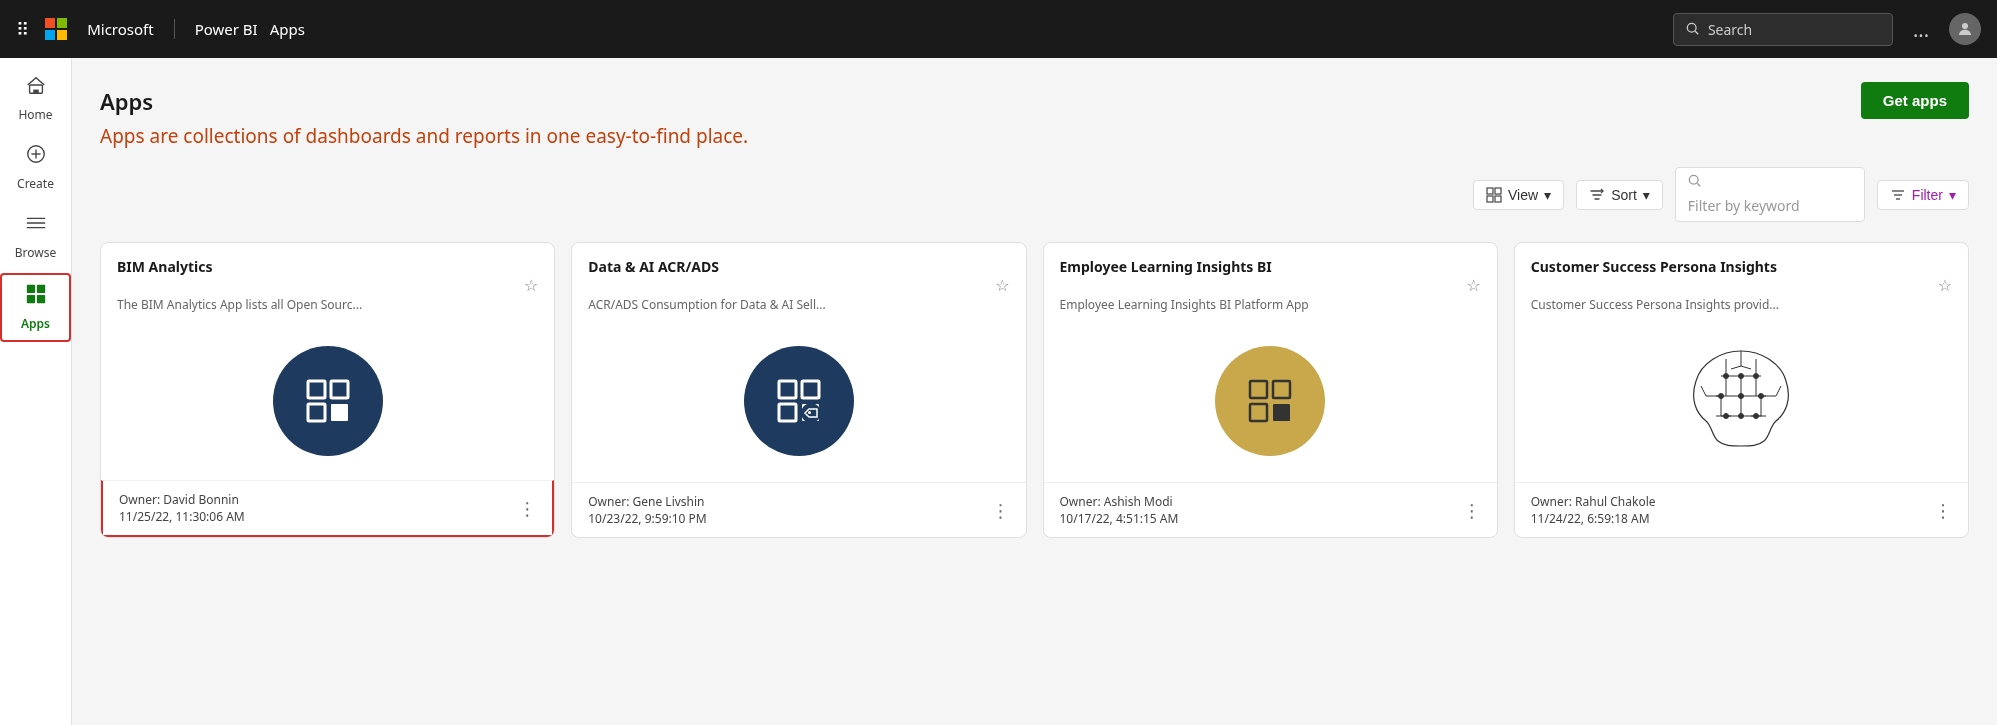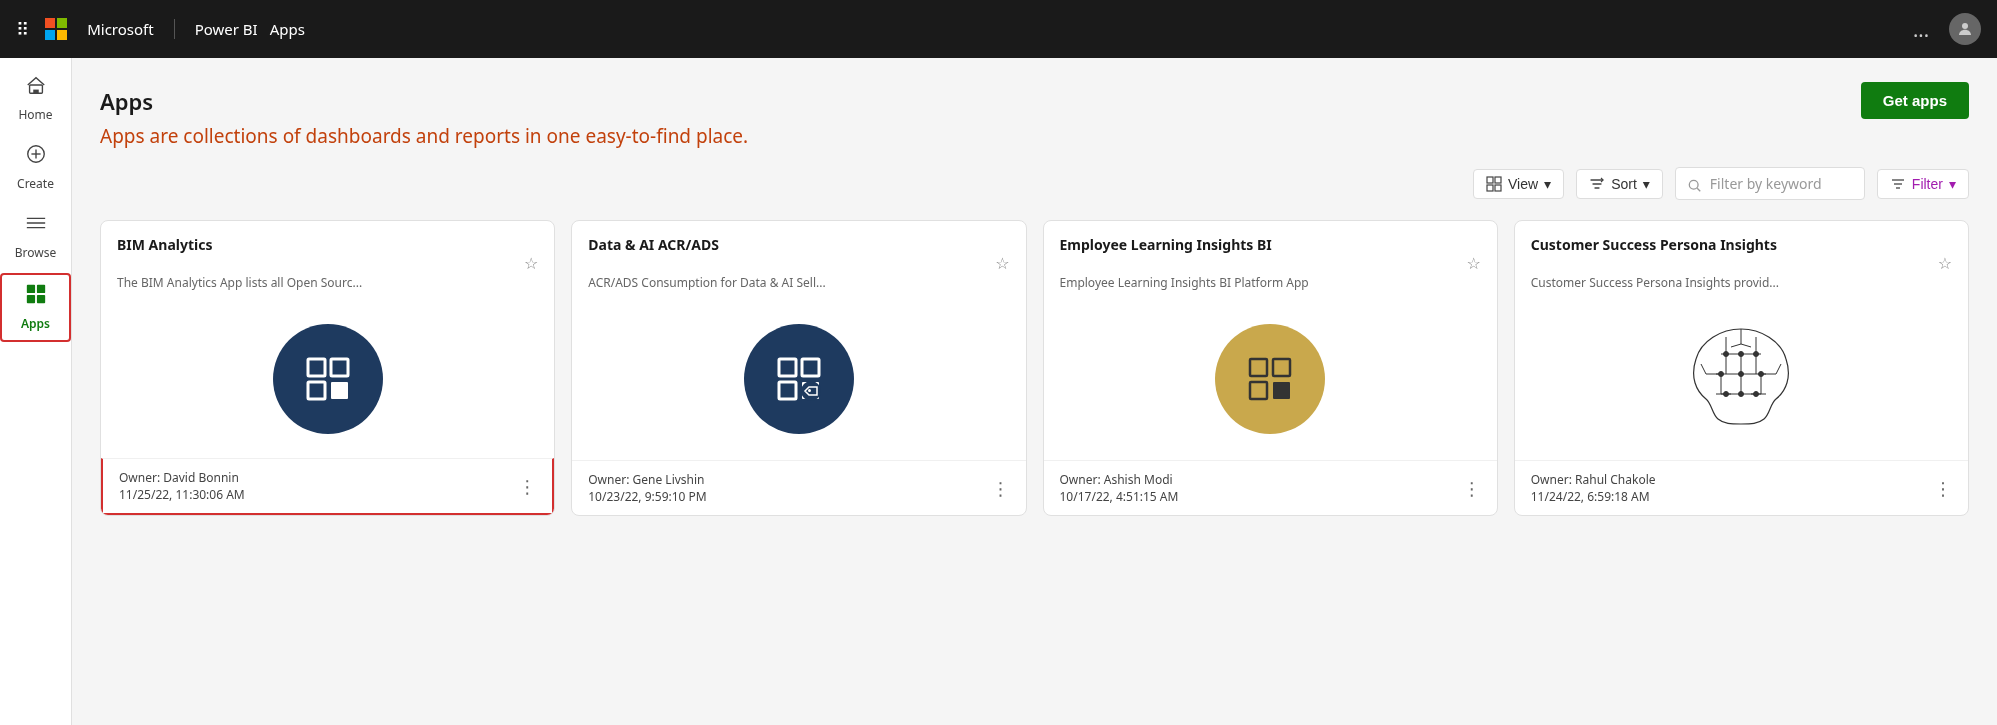--- a/index.html
+++ b/index.html
@@ -125,29 +125,30 @@
       background: #fff;
       border: 1px solid #ddd;
       border-radius: 4px;
       padding: 6px 12px;
       font-size: 14px;
       cursor: pointer;
       color: #333;
     }
     .filter-input {
       display: flex;
-      align-items: flex-end;
+      align-items: flex-start;
       gap: 8px;
       background: #fff;
       border: 1px solid #ddd;
       border-radius: 4px;
       padding: 6px 12px;
       font-size: 14px;
       color: #999;
       width: 190px;
+      flex-direction: column;
     }
     .filter-dropdown {
       display: flex;
       align-items: center;
       gap: 6px;
       background: #fff;
       border: 1px solid #ddd;
       border-radius: 4px;
       padding: 6px 12px;
       font-size: 14px;
@@ -215,20 +216,27 @@
       <div class="ms-logo-sq" style="background:#7fba00;"></div>
       <div class="ms-logo-sq" style="background:#00a4ef;"></div>
       <div class="ms-logo-sq" style="background:#ffb900;"></div>
     </div>
     <span class="topnav-brand">Microsoft</span>
   </div>
   <div class="topnav-divider"></div>
   <span class="topnav-brand">Power BI</span>
   <span class="topnav-appname">Apps</span>
   <div class="topnav-spacer"></div>
+  <div class="topnav-search">
+    <svg width="14" height="14" viewBox="0 0 16 16" fill="none">
+      <circle cx="6.5" cy="6.5" r="5" stroke="#ccc" stroke-width="1.5"></circle>
+      <line x1="10.5" y1="10.5" x2="14" y2="14" stroke="#ccc" stroke-width="1.5"></line>
+    </svg>
+    <span>Search</span>
+  </div>
   <span class="topnav-more">...</span>
   <div class="topnav-avatar">
     <svg width="18" height="18" viewBox="0 0 24 24" fill="#ccc">
         <circle cx="12" cy="8" r="4"></circle>
         <path d="M4 20c0-4 3.6-7 8-7s8 3 8 7" fill="#ccc"></path>
       </svg>
   </div>
 </nav>
 
 <div class="main-layout">

